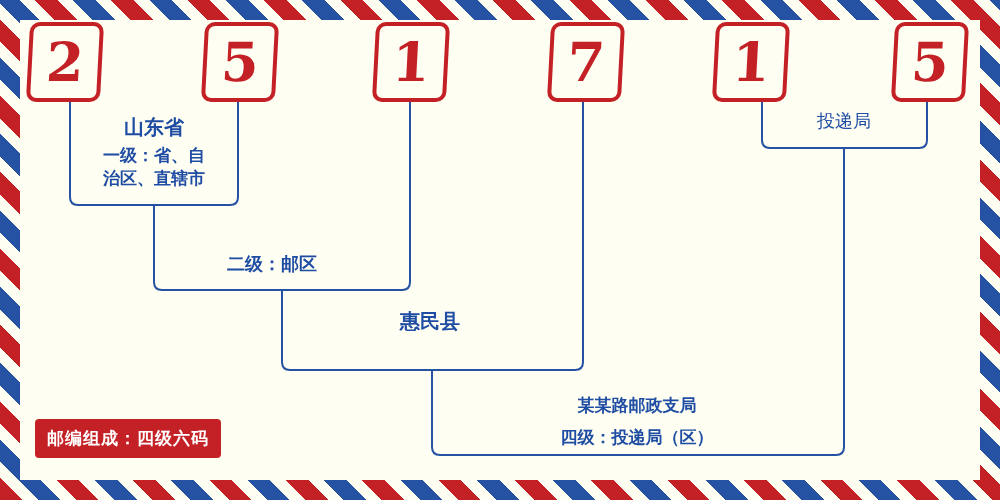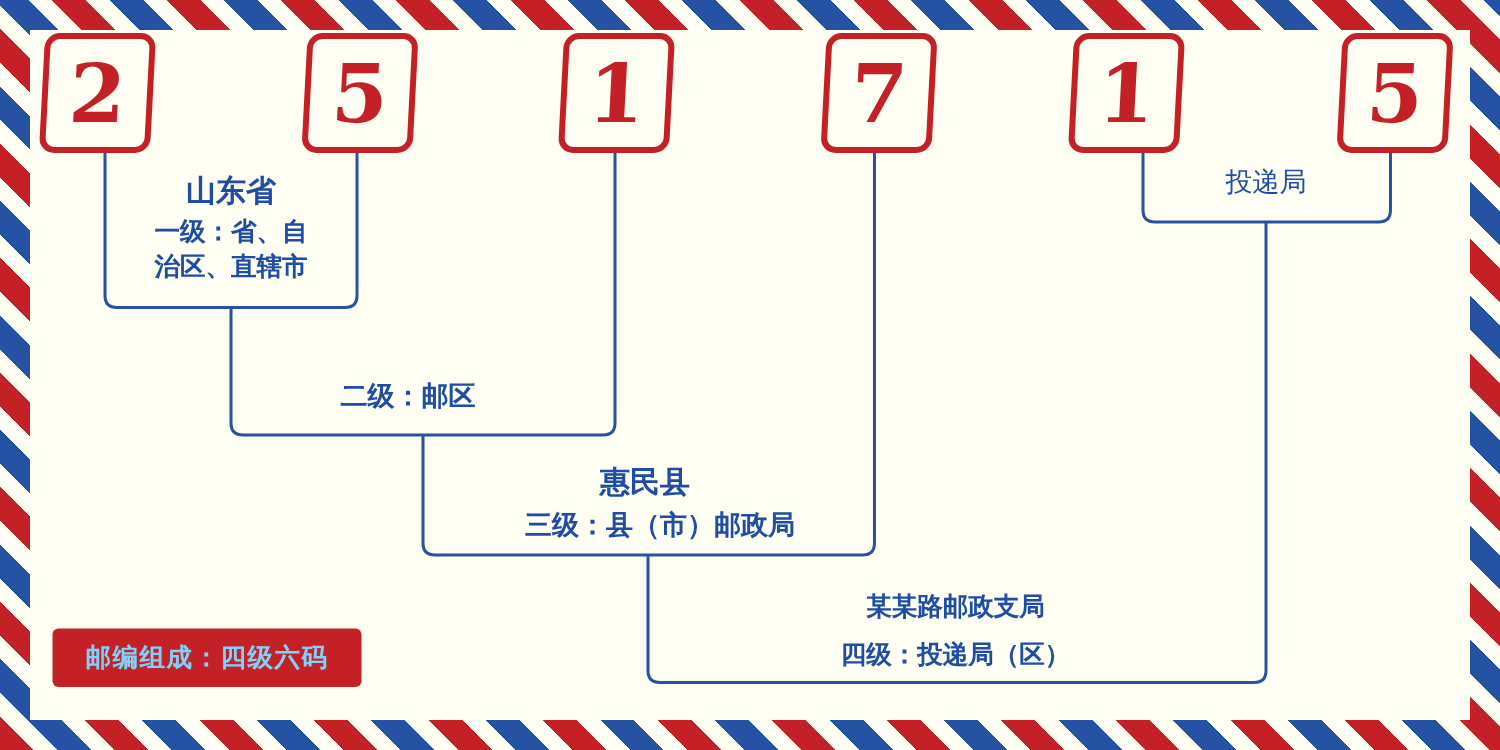--- a/index.html
+++ b/index.html
@@ -43,24 +43,24 @@
     text-align:center;
     font-family:"DejaVu Sans", sans-serif;
   }
   .title{font-weight:bold;font-size:20px;}
   .desc{font-weight:600;font-size:17px;line-height:23px;}
   .desc-lg{font-weight:600;font-size:18px;}
   .badge{
     position:absolute;
     left:35px;top:419px;
     background:#c42126;
-    color:#7dd3fc;
+    color:#ffffff;
     font-weight:bold;
     font-size:17px;
-    padding:8px 22px;
+    padding:8px 12px;
     border-radius:4px;
     letter-spacing:1px;
   }
 </style>
 </head>
 <body>
 
 <div class="frame">
   <div class="content"></div>
 
@@ -90,21 +90,20 @@
   <div class="digit-box" style="left:893px">
       <span>5</span>
     </div>
 
   <div class="t title" style="left:84px;top:114px;width:140px;">山东省</div>
   <div class="t desc" style="left:96px;top:144px;width:116px;">一级：省、自治区、直辖市</div>
 
   <div class="t title" style="left:370px;top:308px;width:120px;">惠民县</div>
 
   <div class="t desc-lg" style="left:172px;top:252px;width:200px;">二级：邮区</div>
-  <div class="t desc-lg" style="left:320px;top:338px;width:240px;">三级：县（市）邮政局</div>
 
   <div class="t desc" style="left:527px;top:426px;width:220px;">四级：投递局（区）</div>
   <div class="t desc" style="left:527px;top:394px;width:220px;font-weight:bold;">某某路邮政支局</div>
 
   <div class="t desc-lg" style="left:784px;top:109px;width:120px;font-weight:normal;">投递局</div>
 
   <div class="badge">邮编组成：四级六码</div>
 </div>
 
 </body></html>

